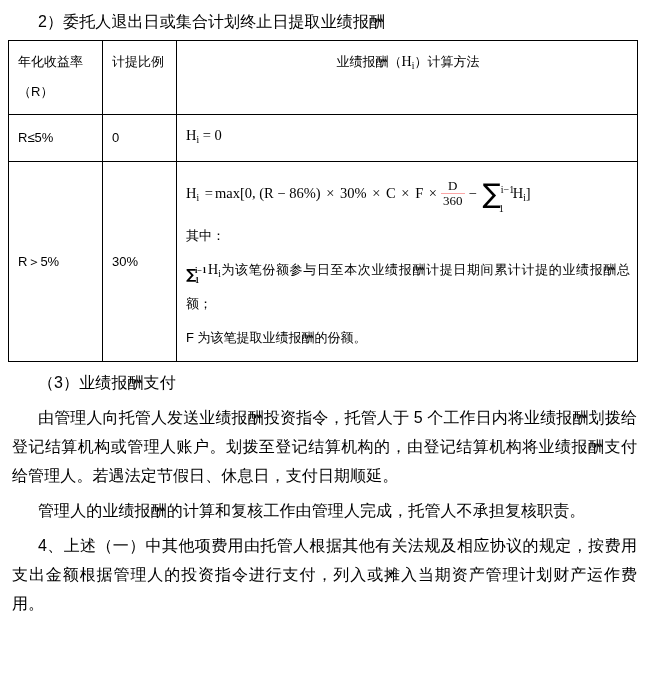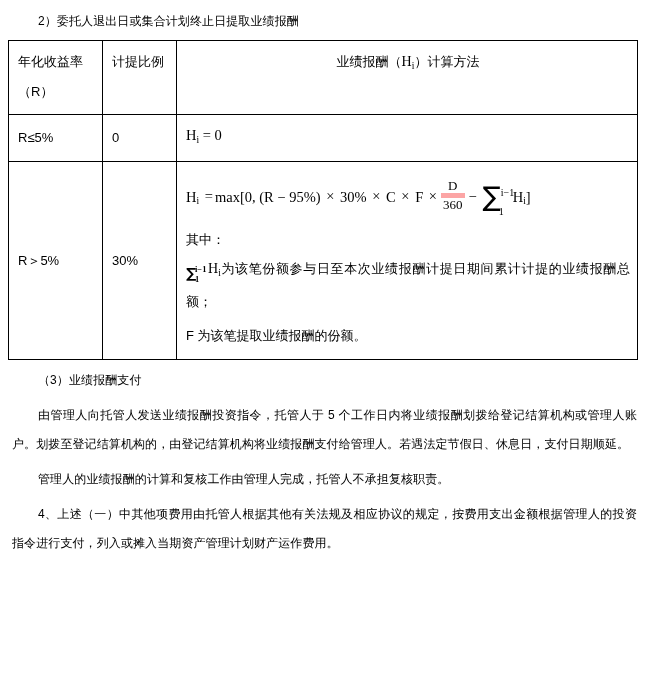--- a/index.html
+++ b/index.html
@@ -17,21 +17,21 @@
   .page {
     position: relative;
     width: 648px;
     height: 693px;
     background: #ffffff;
     box-sizing: border-box;
   }
 
   
   .para {
-    font-size: 12px;
+    font-size: 16px;
     line-height: 29px;
     margin: 0;
     padding: 0 11px 0 12px;
     text-align: justify;
     text-justify: inter-ideograph;
     letter-spacing: 0.1px;
   }
   .para.indent {
     text-indent: 26px;
   }
@@ -100,21 +100,21 @@
     font-family: "Liberation Serif", "DejaVu Serif", serif;
   }
   .frac .num {
     display: block;
     font-size: 13px;
     padding: 0 2px 0px 2px;
   }
   .frac .den {
     display: block;
     font-size: 13px;
-    border-top: 5px solid #fca5a5;
+    border-top: 1px solid #fca5a5;
     padding: 0px 2px 0 2px;
   }
 
   
   .sumbig {
     display: inline-block;
     position: relative;
     vertical-align: -0.30em;
     width: 30px;
     height: 1em;
@@ -239,31 +239,31 @@
           </td>
           <td>
             <div class="cell-center-v">30%</div>
           </td>
           <td>
             <div class="cell-pad-mid">
 
               <div class="math" style="margin:8px 0 9px 0;">
                 <span>H</span><sub class="mi">i</sub>
                 <span class="op">=</span><span>max[0,</span>
-                <span>(R − 95%)</span>
+                <span>(R − 86%)</span>
                 <span class="op">×</span>
                 <span>30%</span>
                 <span class="op">×</span>
                 <span>C</span>
                 <span class="op">×</span>
                 <span>F</span>
                 <span class="op">×</span><span class="frac"><span class="num">D</span><span class="den">360</span></span><span class="op">−</span><span class="sumbig"><span class="sg">∑</span><span class="up">i−1</span><span class="lo">1</span></span><span>H</span><sub class="mi">i</sub><span>]</span>
               </div>
 
-              <div class="cjk-note" style="">其中：</div>
+              <div class="cjk-note" style="margin-bottom:5px;">其中：</div>
 
               <div class="cjk-note" style="text-align:justify; text-justify:inter-ideograph; margin-bottom:5px;"><span class="sumsm"><span class="sg">∑</span><span class="up">i−1</span><span class="lo">1</span></span><span class="mathvar">H</span><sub class="mi">i</sub><span>为该笔份额参与日至本次业绩报酬计提日期间累计计提的业绩报酬总额；</span></div>
 
               <div class="cjk-note">F 为该笔提取业绩报酬的份额。</div>
             </div>
           </td>
         </tr>
       </tbody>
     </table>
   </div>

